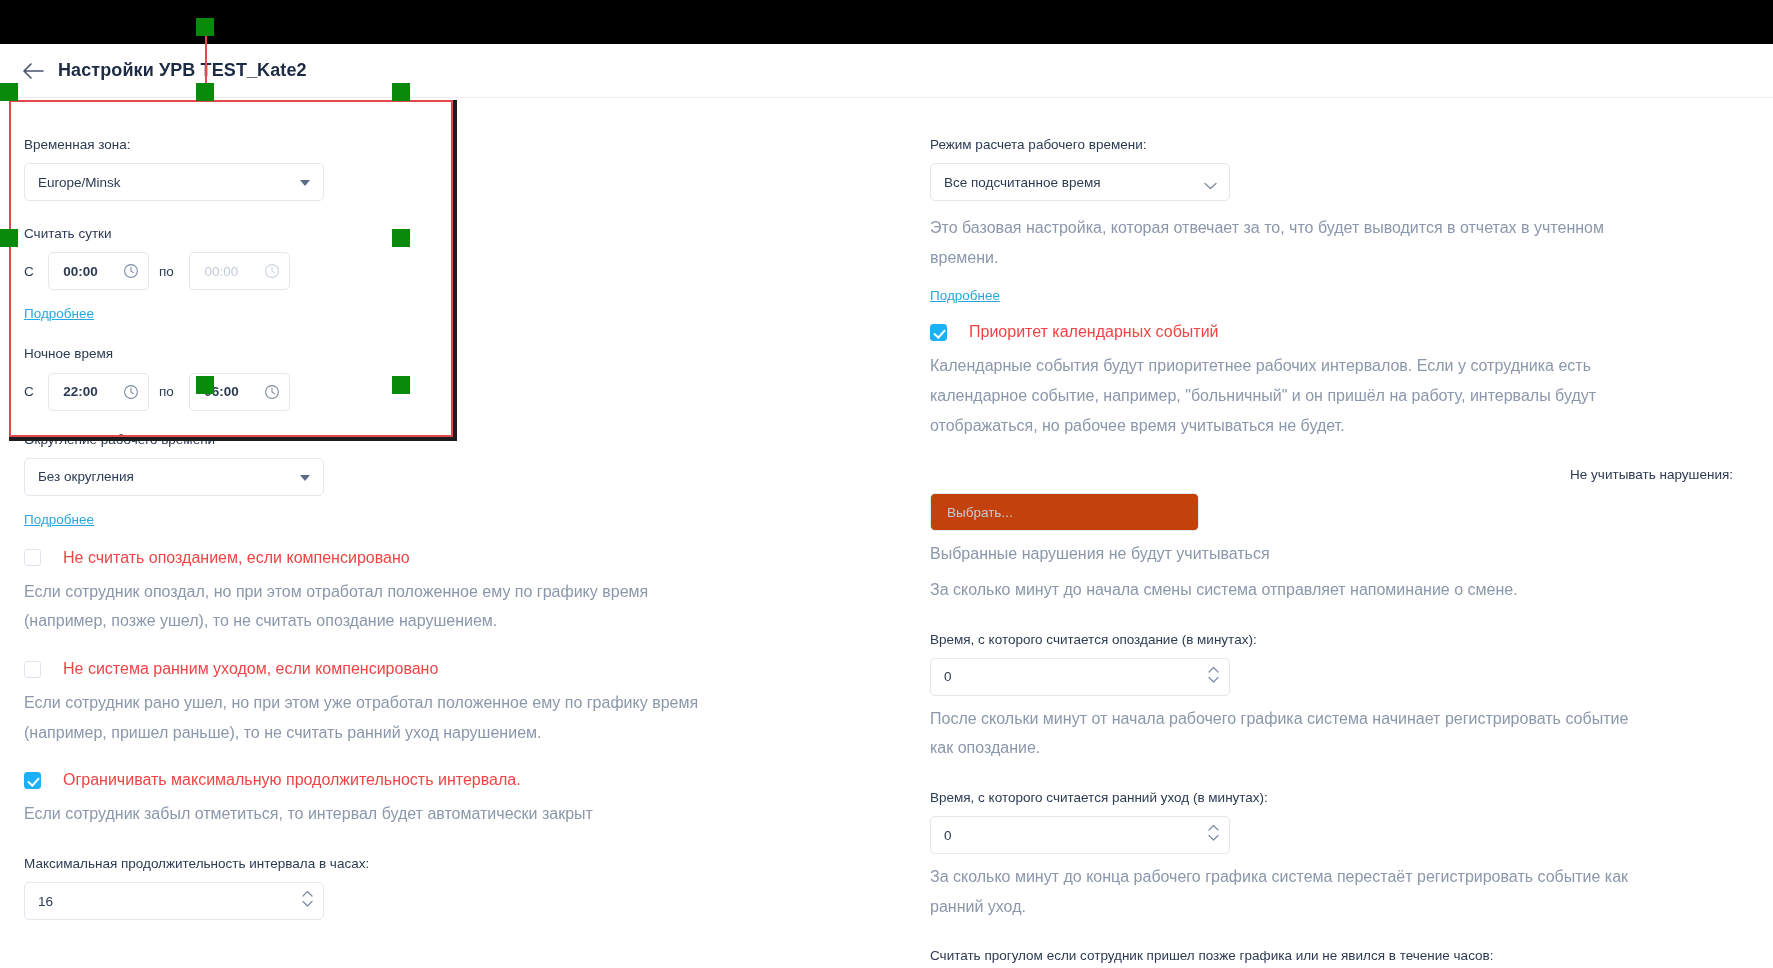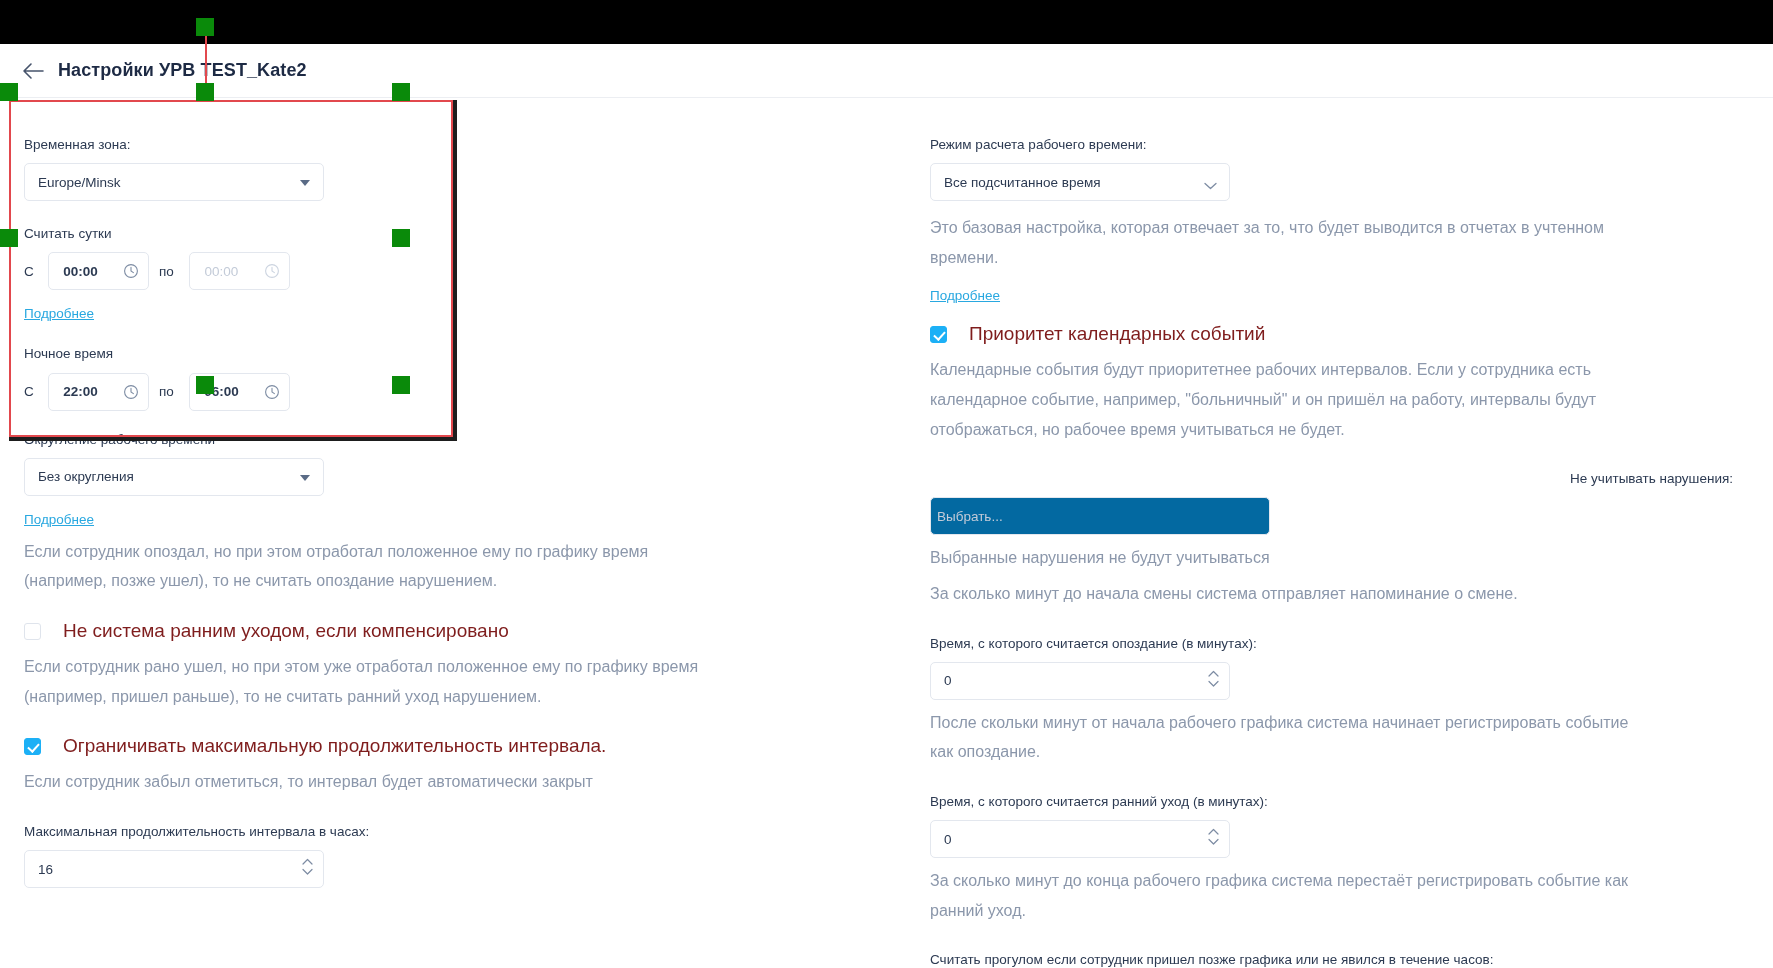--- a/index.html
+++ b/index.html
@@ -148,22 +148,22 @@
   .chk.on::after {
     content: "";
     position: absolute;
     left: 5px; top: 2px;
     width: 5px; height: 9px;
     border: solid #fff;
     border-width: 0 2px 2px 0;
     transform: rotate(42deg);
   }
   .chk-label {
-    font-size: 19px;
-    color: #7f1d1d;
+    font-size: 16px;
+    color: #ef4444;
     margin-left: 22px;
   }
   .helper {
     font-size: 16px;
     color: #8b97ab;
     line-height: 1.85;
     max-width: 690px;
     margin: 6px 0 0 0;
   }
   .helper.r { max-width: 700px; }
@@ -184,26 +184,26 @@
   .spin {
     position: absolute; right: 10px; top: 50%;
     margin-top: -11px;
     display: flex; flex-direction: column;
     gap: 3px;
     cursor: pointer;
   }
 
   
   .txtbox {
-    width: 340px; height: 38px;
+    width: 269px; height: 38px;
     border: 1px solid #e3e7ee;
     border-radius: 5px;
-    background: #0369a1;
+    background: #c2410c;
     display: flex; align-items: center;
-    padding: 0 6px;
+    padding: 0 16px;
     font-size: 13.5px;
     color: #c3cbd8;
     cursor: text;
   }
 
   
   #sel-overlay { position: absolute; left: 0; top: 0; width: 1773px; height: 968px; pointer-events: none; }
   .sel-box {
     position: absolute;
     left: 9px; top: 100px;
@@ -309,20 +309,24 @@
         <div class="group" style="margin-bottom:14px;">
           <div class="field-label">Округление рабочего времени</div>
           <div class="select">
             <span>Без округления</span>
             <span class="caret-tri"></span>
           </div>
         </div>
 
         <a class="link">Подробнее</a>
 
+        <div class="chk-row">
+          <span class="chk"></span>
+          <span class="chk-label">Не считать опозданием, если компенсировано</span>
+        </div>
         <p class="helper">Если сотрудник опоздал, но при этом отработал положенное ему по графику время (например, позже ушел), то не считать опоздание нарушением.</p>
 
         <div class="chk-row" style="margin-top:24px;">
           <span class="chk"></span>
           <span class="chk-label">Не система ранним уходом, если компенсировано</span>
         </div>
         <p class="helper">Если сотрудник рано ушел, но при этом уже отработал положенное ему по графику время (например, пришел раньше), то не считать ранний уход нарушением.</p>
 
         <div class="chk-row" style="margin-top:24px;">
           <span class="chk on"></span>

